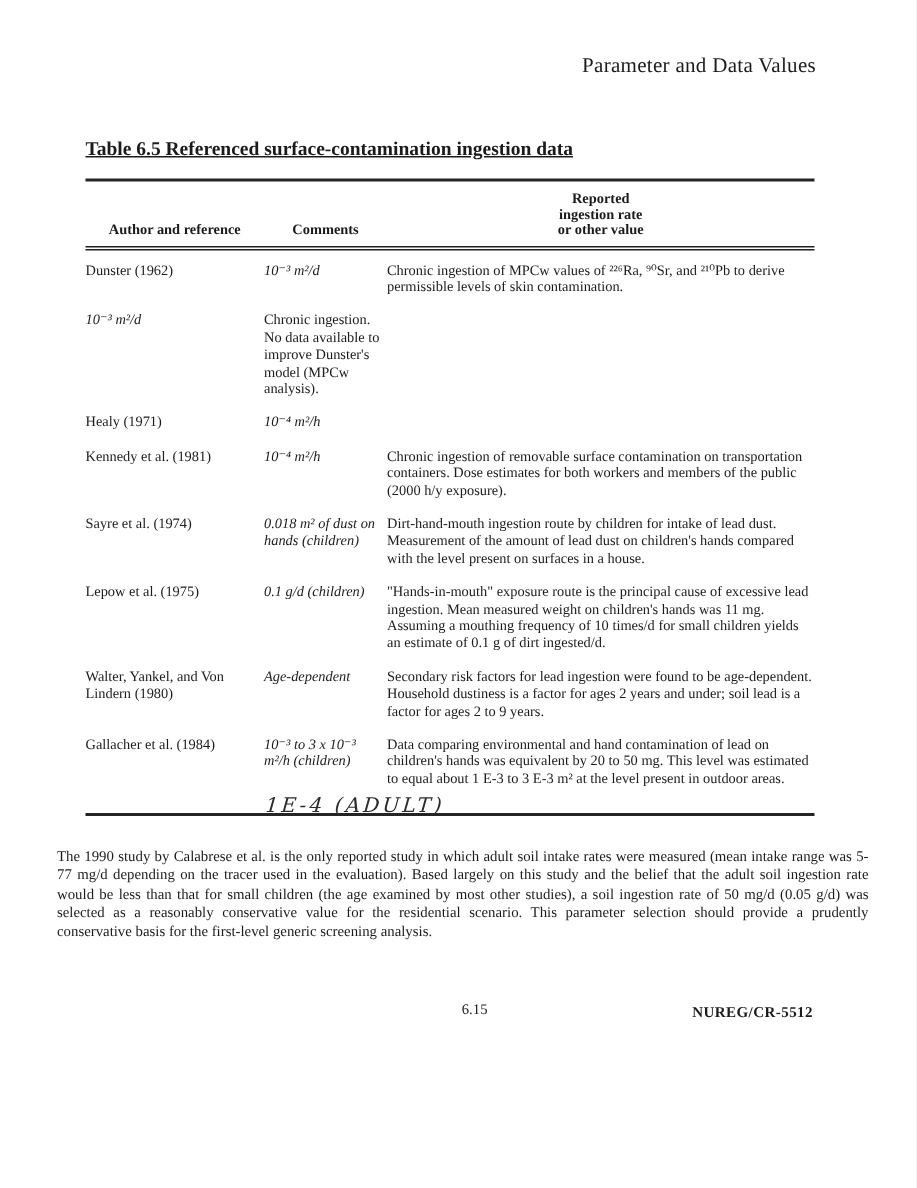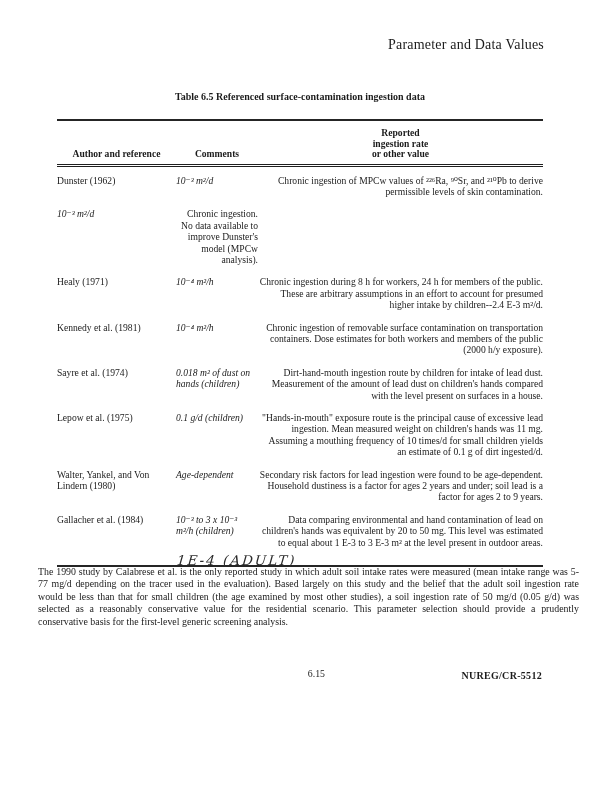--- a/index.html
+++ b/index.html
@@ -11,21 +11,21 @@
     font-family:"Liberation Serif","DejaVu Serif",serif;
     color:#1b1b1b;
     overflow:hidden;
   }
   .running-head{
     position:absolute;top:37px;right:67px;
     font-size:14px;letter-spacing:.2px;
   }
   .table-title{
     position:absolute;top:91px;left:57px;width:486px;
-    text-align:center;font-weight:bold;font-size:10px;
+    font-weight:bold;font-size:13px;text-decoration:underline;
   }
   .datatable{
     position:absolute;left:57px;top:119px;width:486px;
   }
   .rule-top{border-top:2px solid #252525;height:0;}
   .rule-head{border-top:3px double #1f1f1f;height:0;}
   .rule-bottom{border-top:2px solid #252525;height:0;margin-top:-4px;}
   .thead{
     display:grid;grid-template-columns:119px 82px 1fr;
     align-items:end;
@@ -36,21 +36,21 @@
   .th-rate{white-space:pre-line;}
   .tbody{padding-bottom:2px;}
   .trow{
     display:grid;grid-template-columns:119px 82px 1fr;
     margin-top:11px;
     font-size:9.6px;line-height:11.4px;
   }
   .trow:first-child{margin-top:8px;}
   .c-author{padding-right:8px;}
   .c-value{padding-right:6px;font-style:italic;}
-  .c-comment{padding-right:0;text-align:right;}
+  .c-comment{padding-right:0;}
   .handwriting{
     margin:2px 0 0 120px;
     height:17px;
     font-family:"DejaVu Serif",serif;
     font-style:italic;
     font-size:13.5px;
     letter-spacing:2px;
     transform:skewX(-5deg);
     color:#2b2b2b;
   }
@@ -99,21 +99,20 @@
       </div>
 
       <div class="trow">
         <div class="c-value">10⁻³ m²/d</div>
         <div class="c-comment">Chronic ingestion.  No data available to improve Dunster's model (MPCw analysis).</div>
       </div>
 
       <div class="trow">
         <div class="c-author">Healy (1971)</div>
         <div class="c-value">10⁻⁴ m²/h</div>
-        <div class="c-comment">Chronic ingestion during 8 h for workers, 24 h for members of the public.  These are arbitrary assumptions in an effort to account for presumed higher intake by children--2.4 E-3 m²/d.</div>
       </div>
 
       <div class="trow">
         <div class="c-author">Kennedy et al. (1981)</div>
         <div class="c-value">10⁻⁴ m²/h</div>
         <div class="c-comment">Chronic ingestion of removable surface contamination on transportation containers.  Dose estimates for both workers and members of the public (2000 h/y exposure).</div>
       </div>
 
       <div class="trow">
         <div class="c-author">Sayre et al. (1974)</div>

